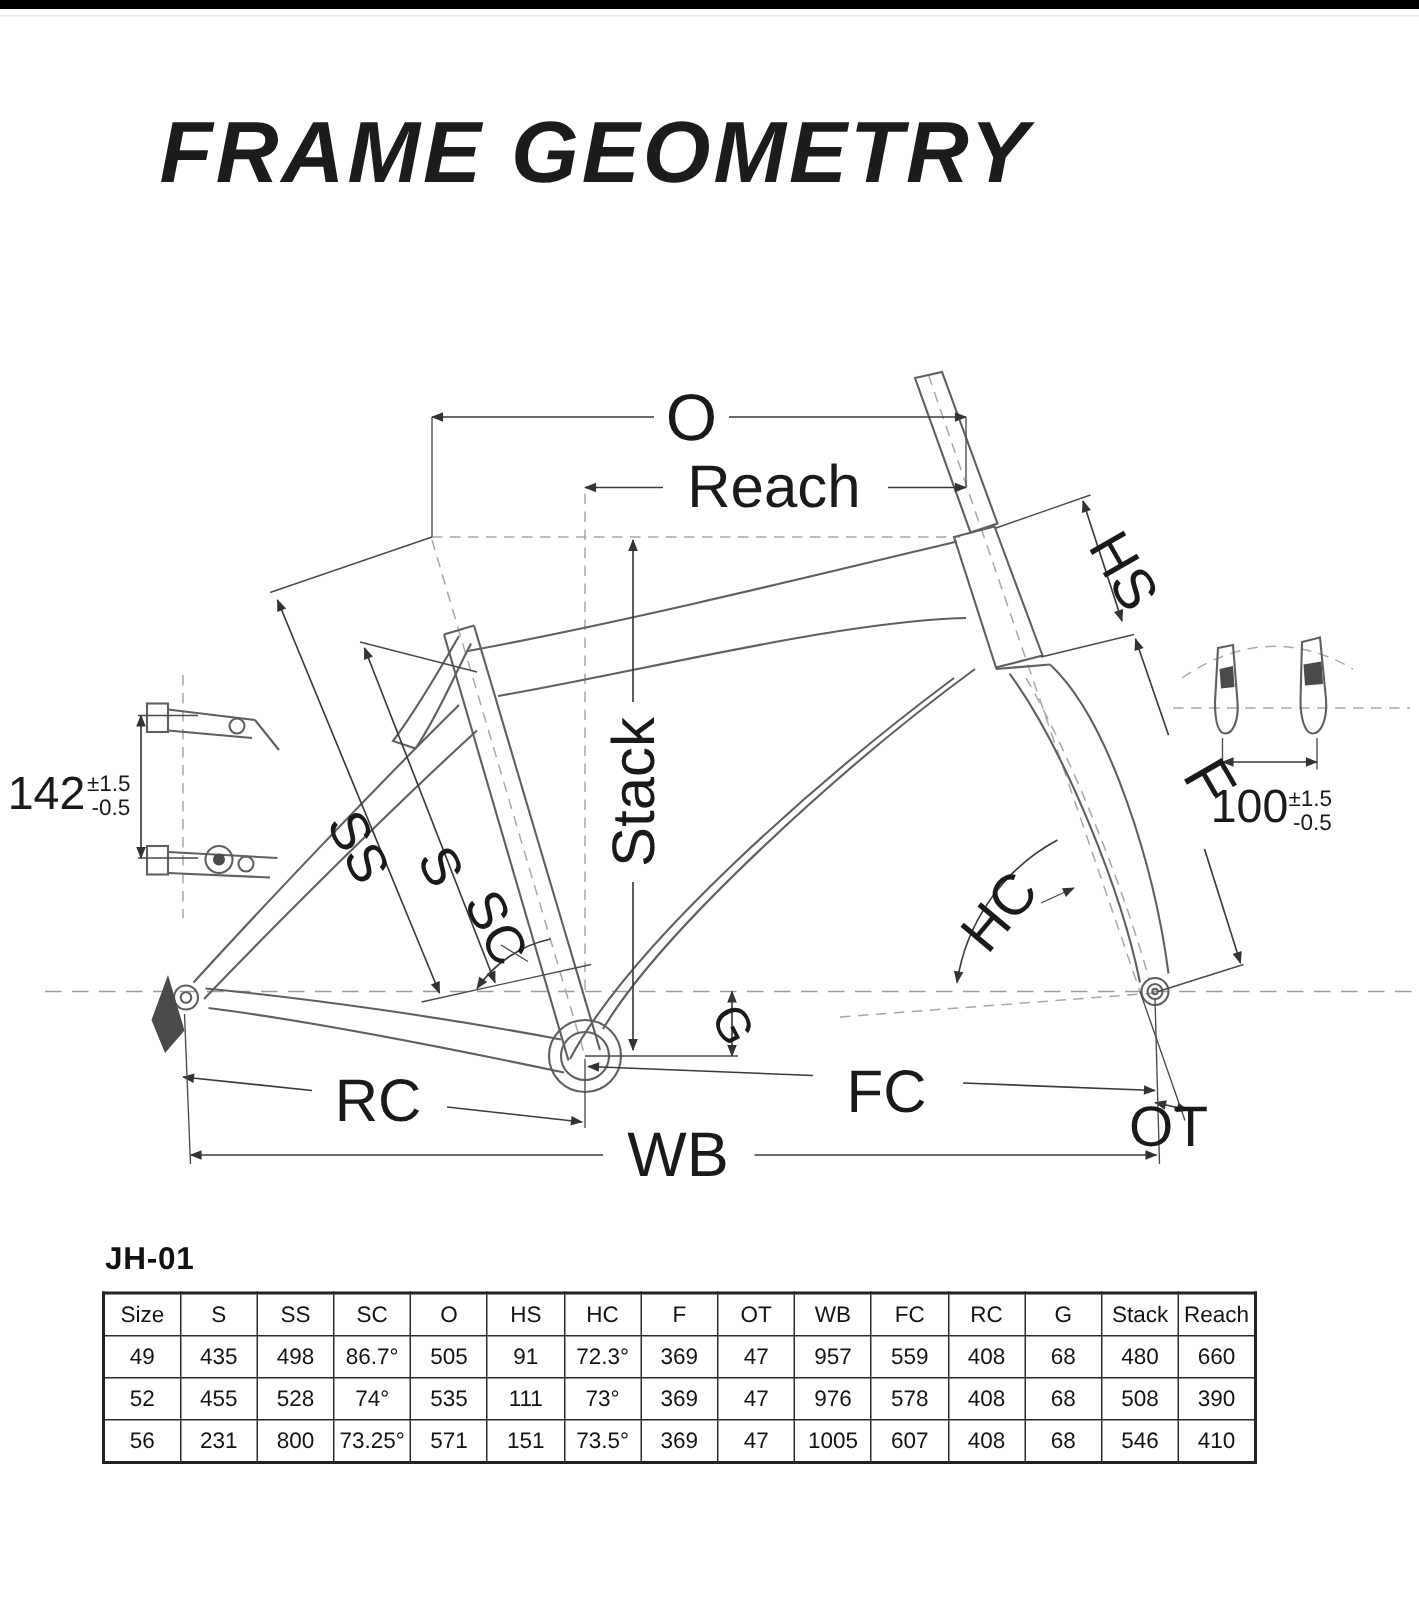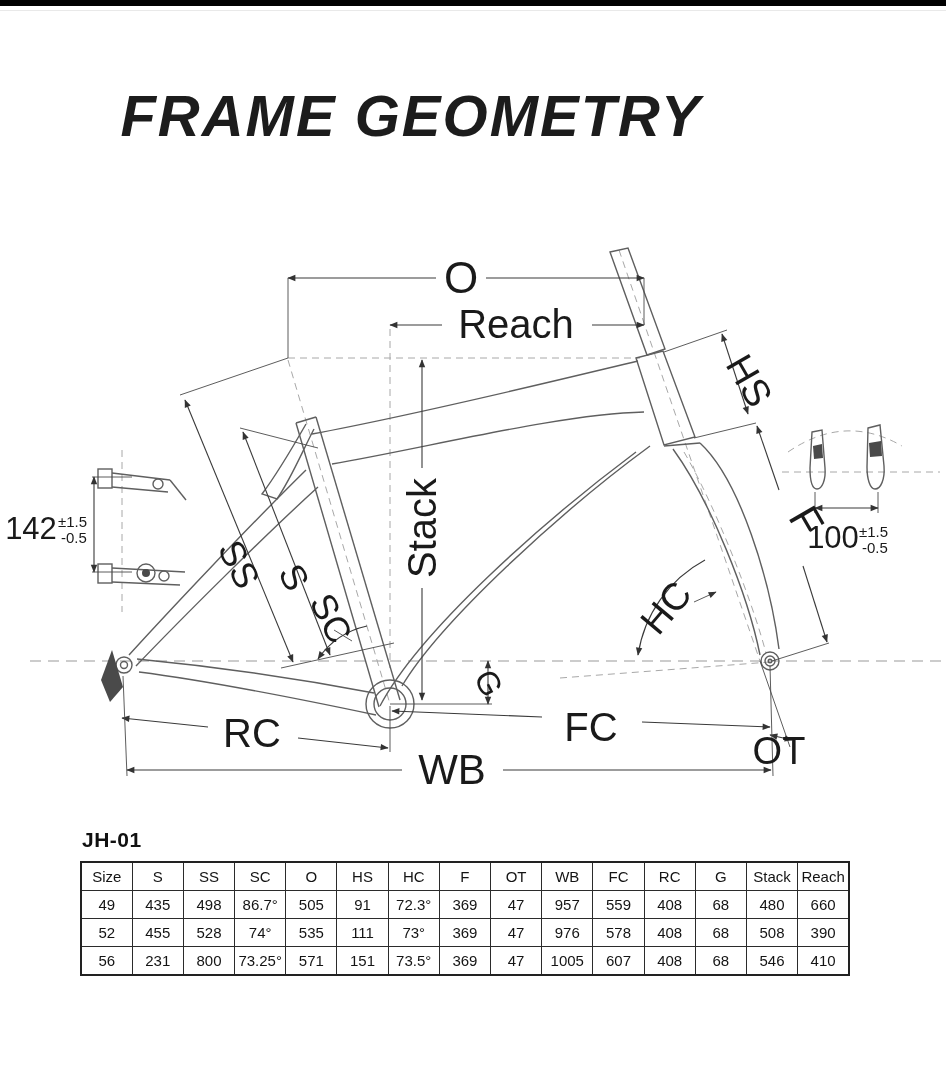--- a/index.html
+++ b/index.html
@@ -3,34 +3,34 @@
 <meta charset="utf-8">
 <style>
   html,body{margin:0;padding:0;}
   body{
     width:946px;height:1080px;position:relative;background:#ffffff;
     font-family:"Liberation Sans", sans-serif;color:#1a1a1a;overflow:hidden;
   }
   .top-bar{position:absolute;top:0;left:0;width:946px;height:6px;background:#000;}
   .top-hairline{position:absolute;top:10px;left:0;width:946px;height:1px;background:#e9e9e9;}
   .page-title{
-    position:absolute;top:66px;left:0;width:786px;margin:18px;
+    position:absolute;top:66px;left:0;width:786px;margin:4px;
     text-align:center;font-size:58px;line-height:1.1;font-weight:bold;font-style:italic;
     letter-spacing:2px;color:#1c1c1c;
   }
   #diagram{position:absolute;top:210px;left:0;}
   .frame-line{stroke:#5f5f5f;stroke-width:1.4;fill:none;}
   .frame-fill{fill:#4a4a4a;stroke:none;}
   .dim{stroke:#3a3a3a;stroke-width:1.1;fill:none;}
   .ext{stroke:#4a4a4a;stroke-width:0.9;fill:none;}
   .dash{stroke:#9a9a9a;stroke-width:1.1;fill:none;stroke-dasharray:11 7;}
   .dash2{stroke:#a8a8a8;stroke-width:1;fill:none;stroke-dasharray:7 5;}
   text{fill:#1a1a1a;}
   .lbl{font-family:"Liberation Sans",sans-serif;}
-  .table-wrap{position:absolute;top:828px;left:80px;width:794px;}
+  .table-wrap{position:absolute;top:828px;left:68px;width:794px;}
   .model-label{font-size:21px;font-weight:bold;color:#111;letter-spacing:0.5px;margin:0 0 9px 2px;}
   table.geo{border-collapse:collapse;table-layout:fixed;width:770px;}
   table.geo th, table.geo td{
     border:1.6px solid #2b2b2b;text-align:center;vertical-align:middle;
     font-size:15px;height:27px;padding:0;color:#141414;font-weight:normal;
     overflow:hidden;white-space:nowrap;
   }
   table.geo{border:2px solid #222;}
 </style>
 </head>

